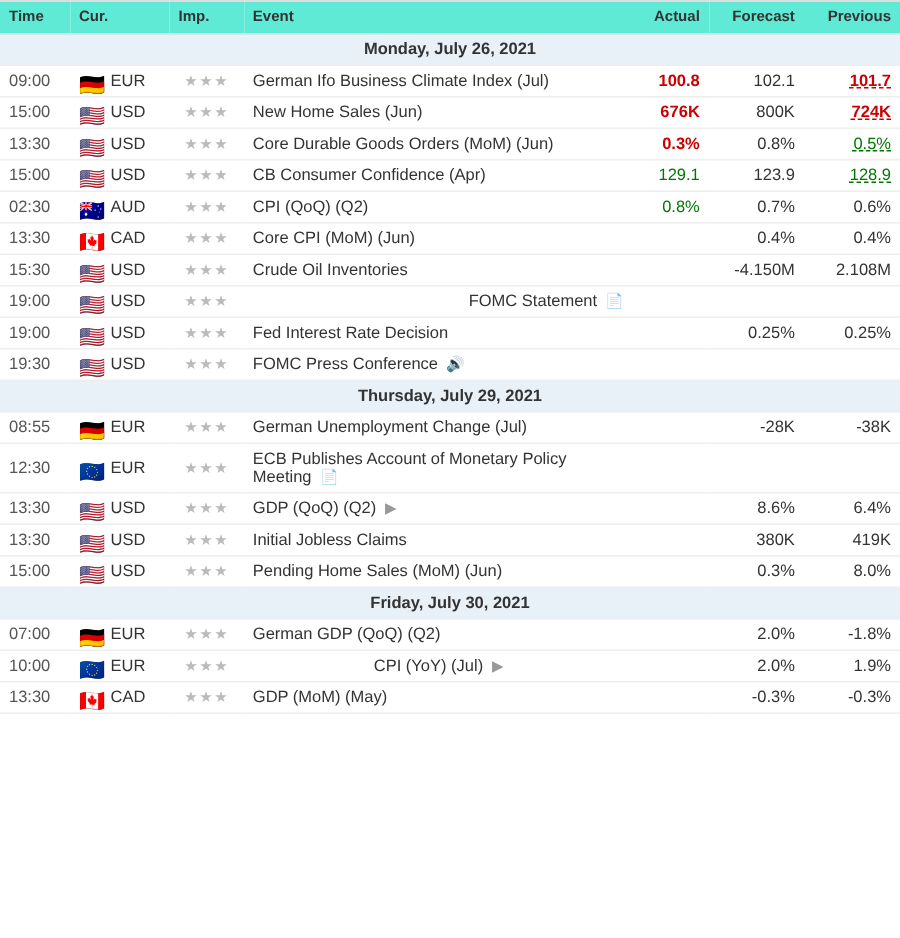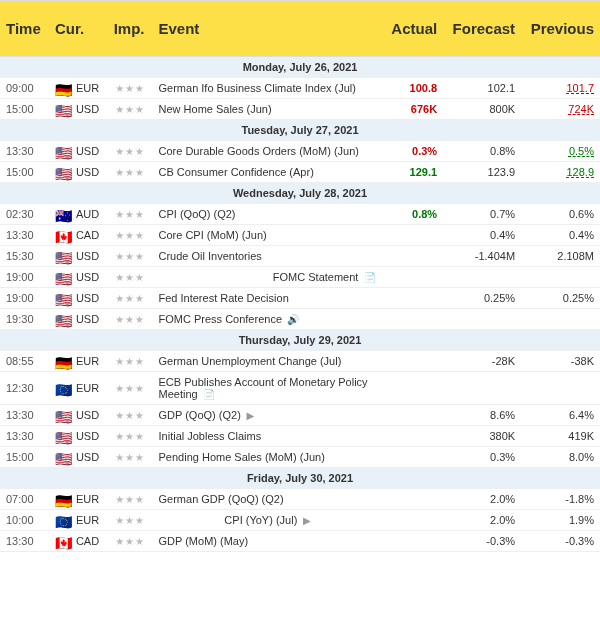--- a/index.html
+++ b/index.html
@@ -7,50 +7,50 @@
       font-family: Arial, sans-serif;
       font-size: 11px;
       background: #fff;
       width: 600px;
     }
     table {
       width: 100%;
       border-collapse: collapse;
     }
     th {
-      background: #fde047;
-      padding: 19px 6px;
+      background: #5eead4;
+      padding: 5px 6px;
       text-align: left;
       font-weight: bold;
       border-bottom: 1px solid #ddd;
       border-top: 1px solid #ddd;
       color: #333;
-      font-size: 15px;
+      font-size: 10px;
     }
     th.right { text-align: right; }
     td {
       padding: 4px 6px;
       border-bottom: 1px solid #eee;
       vertical-align: middle;
       color: #333;
       font-size: 11px;
     }
     td.right { text-align: right; }
     td.center { text-align: center; }
     tr.day-header td {
       background: #e8f0f8;
       text-align: center;
       font-weight: bold;
       color: #333;
       padding: 4px;
       font-size: 11px;
     }
     .actual-red { color: #cc0000; font-weight: bold; }
-    .actual-green { color: #007700; font-weight: bold; margin-top: 16px; }
-    .prev-red { color: #cc0000; text-decoration: underline; text-decoration-style: dashed; }
+    .actual-green { color: #007700; font-weight: normal; margin-top: 16px; }
+    .prev-red { color: #cc0000; text-decoration: underline; text-decoration-style: dashed; font-weight: bold; }
     .prev-green { color: #007700; text-decoration: underline; text-decoration-style: dashed; }
     .flag {
       display: inline-block;
       width: 18px;
       height: 12px;
       margin-right: 3px;
       vertical-align: middle;
       font-size: 14px;
     }
     .stars { color: #ccc; font-size: 10px; letter-spacing: 1px; }
@@ -98,23 +98,20 @@
             <span class="flag">🇺🇸</span>
             <span>USD</span>
           </div>
         </td>
         <td class="center"><span class="stars" style="color: rgb(187, 187, 187);">★★★</span></td>
         <td style="max-width: 220px;">New Home Sales (Jun)</td>
         <td class="right actual-red">676K</td>
         <td class="right">800K</td>
         <td class="right prev-red">724K</td>
       </tr>
-      <tr class="day-header">
-        <td colspan="7">Tuesday, July 27, 2021</td>
-      </tr>
       <tr>
         <td class="time-col">13:30</td>
         <td style="white-space: nowrap;">
           <div class="cur-cell">
             <span class="flag">🇺🇸</span>
             <span>USD</span>
           </div>
         </td>
         <td class="center"><span class="stars" style="color: rgb(187, 187, 187);">★★★</span></td>
         <td style="max-width: 220px;">Core Durable Goods Orders (MoM) (Jun)</td>
@@ -129,23 +126,20 @@
             <span class="flag">🇺🇸</span>
             <span>USD</span>
           </div>
         </td>
         <td class="center"><span class="stars" style="color: rgb(187, 187, 187);">★★★</span></td>
         <td style="max-width: 220px;">CB Consumer Confidence (Apr)</td>
         <td class="right actual-green">129.1</td>
         <td class="right">123.9</td>
         <td class="right prev-green">128.9</td>
       </tr>
-      <tr class="day-header">
-        <td colspan="7">Wednesday, July 28, 2021</td>
-      </tr>
       <tr>
         <td class="time-col">02:30</td>
         <td style="white-space: nowrap;">
           <div class="cur-cell">
             <span class="flag">🇦🇺</span>
             <span>AUD</span>
           </div>
         </td>
         <td class="center"><span class="stars" style="color: rgb(187, 187, 187);">★★★</span></td>
         <td style="max-width: 220px;">CPI (QoQ) (Q2)</td>
@@ -171,21 +165,21 @@
         <td class="time-col">15:30</td>
         <td style="white-space: nowrap;">
           <div class="cur-cell">
             <span class="flag">🇺🇸</span>
             <span>USD</span>
           </div>
         </td>
         <td class="center"><span class="stars" style="color: rgb(187, 187, 187);">★★★</span></td>
         <td style="max-width: 220px;">Crude Oil Inventories</td>
         <td class="right"></td>
-        <td class="right">-1.404M</td>
+        <td class="right">-4.150M</td>
         <td class="right">2.108M</td>
       </tr>
       <tr>
         <td class="time-col">19:00</td>
         <td style="white-space: nowrap;">
           <div class="cur-cell">
             <span class="flag">🇺🇸</span>
             <span>USD</span>
           </div>
         </td>

